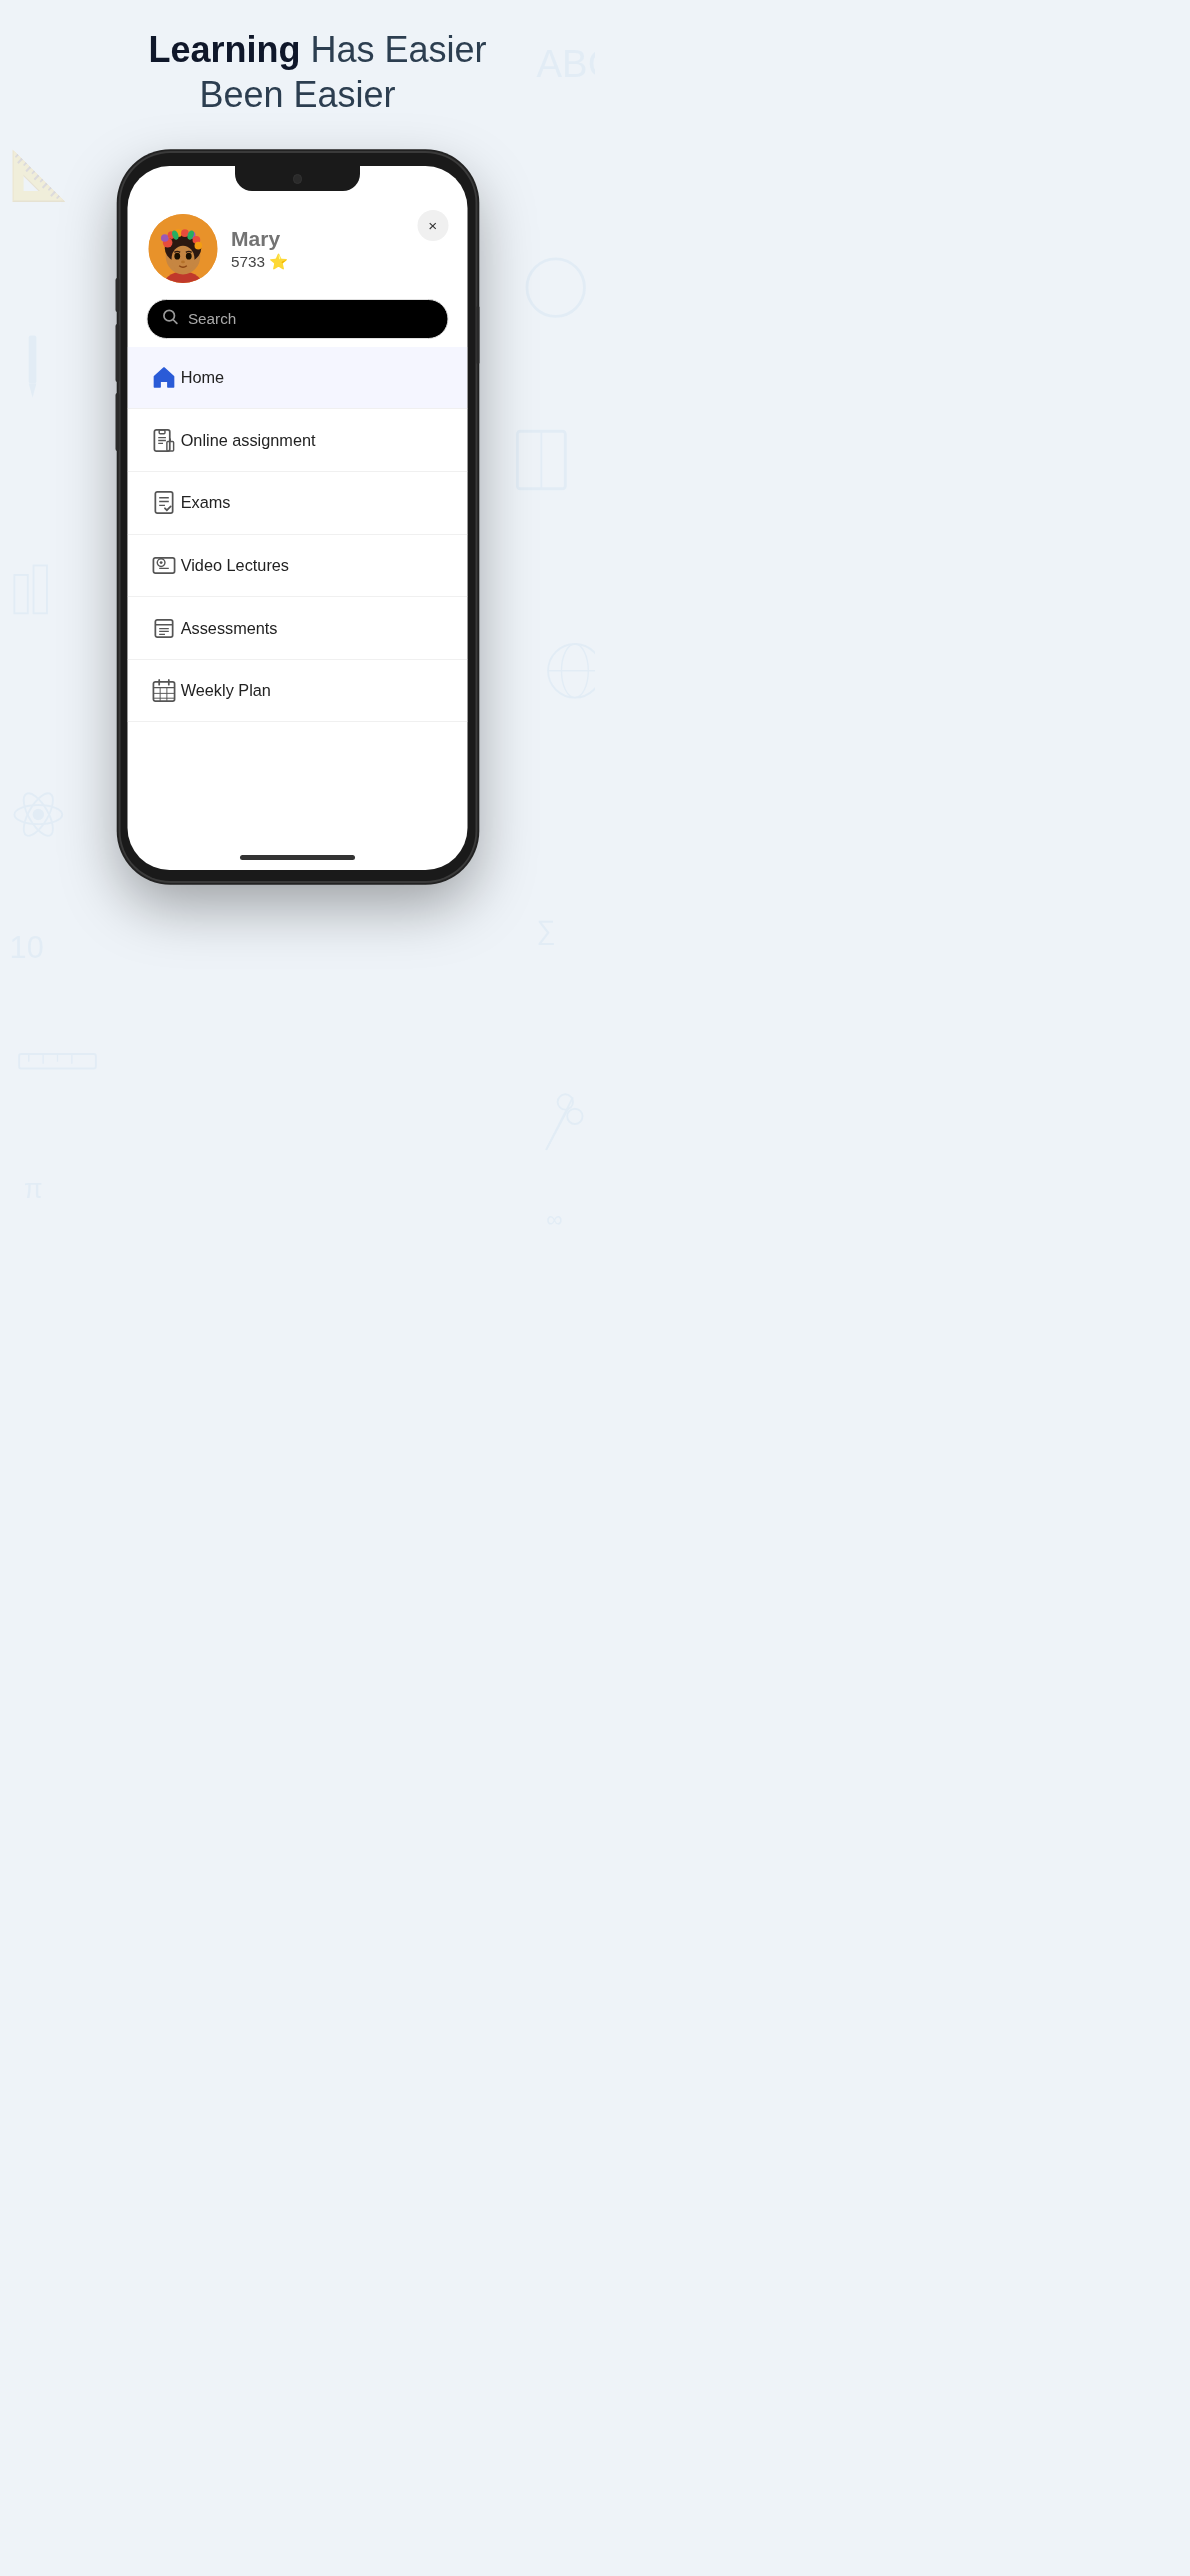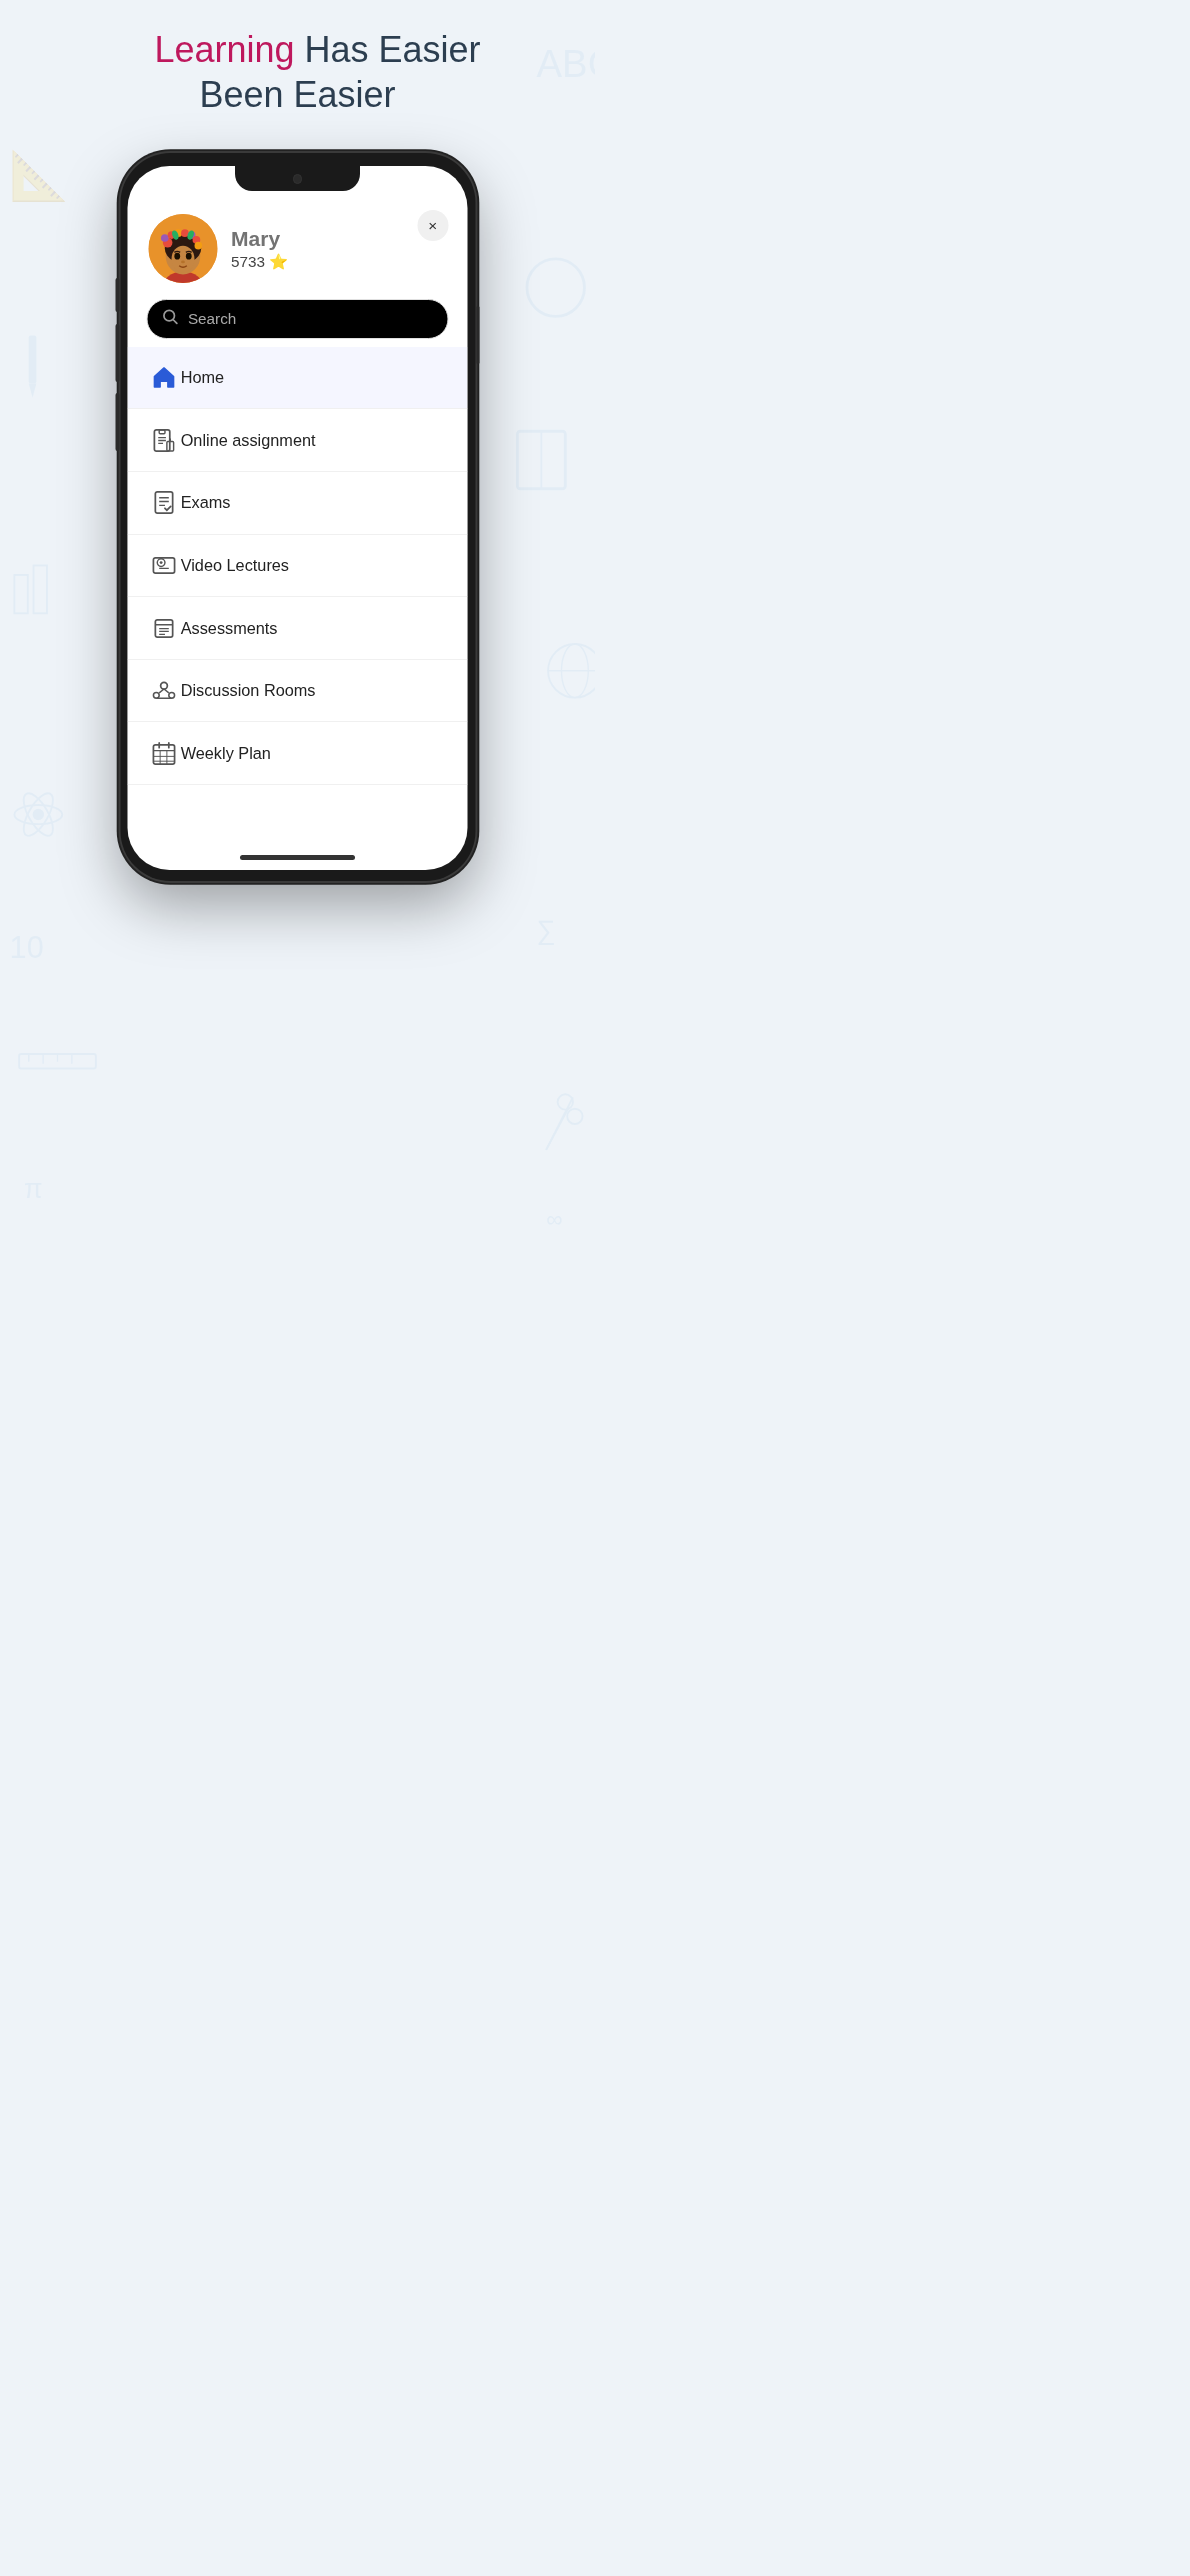--- a/index.html
+++ b/index.html
@@ -34,22 +34,22 @@
       top: 27px;
       left: 0; right: 0;
       text-align: center;
       font-size: 36px;
       font-weight: 300;
       color: #2c3e50;
       line-height: 1.25;
     }
 
     .header-title .blue {
-      color: #be185d;
-      font-weight: 400;
+      color: #0f172a;
+      font-weight: 700;
       margin-left: 40px;
     }
 
     
     .phone-frame {
       position: absolute;
       top: 153px;
       left: 50%;
       transform: translateX(-50%);
       width: 355px;
@@ -457,33 +457,20 @@
             <rect x="4" y="4" width="18" height="18" rx="2" stroke="#555" stroke-width="1.8" fill="none"></rect>
             <line x1="4" y1="9" x2="22" y2="9" stroke="#555" stroke-width="1.5"></line>
             <line x1="8" y1="13" x2="18" y2="13" stroke="#555" stroke-width="1.3"></line>
             <line x1="8" y1="16" x2="18" y2="16" stroke="#555" stroke-width="1.3"></line>
             <line x1="8" y1="19" x2="14" y2="19" stroke="#555" stroke-width="1.3"></line>
           </svg>
         </div>
         <span class="menu-label">Assessments</span>
       </div>
 
-      <div class="menu-item">
-        <div class="menu-icon">
-          <svg width="25" height="25" viewBox="0 0 26 26" fill="none" xmlns="http://www.w3.org/2000/svg">
-            <circle cx="13" cy="8" r="3.5" stroke="#555" stroke-width="1.8" fill="none"></circle>
-            <circle cx="5" cy="18" r="3" stroke="#555" stroke-width="1.6" fill="none"></circle>
-            <circle cx="21" cy="18" r="3" stroke="#555" stroke-width="1.6" fill="none"></circle>
-            <line x1="13" y1="11.5" x2="8" y2="15.5" stroke="#555" stroke-width="1.5"></line>
-            <line x1="13" y1="11.5" x2="18" y2="15.5" stroke="#555" stroke-width="1.5"></line>
-            <line x1="5" y1="21" x2="21" y2="21" stroke="#555" stroke-width="1.5"></line>
-          </svg>
-        </div>
-        <span class="menu-label">Discussion Rooms</span>
-      </div>
 
       <div class="menu-item">
         <div class="menu-icon">
           <svg width="25" height="25" viewBox="0 0 26 26" fill="none" xmlns="http://www.w3.org/2000/svg">
             <rect x="2" y="4" width="22" height="20" rx="2" stroke="#555" stroke-width="1.8" fill="none"></rect>
             <line x1="2" y1="10" x2="24" y2="10" stroke="#555" stroke-width="1.5"></line>
             <line x1="8" y1="2" x2="8" y2="7" stroke="#555" stroke-width="1.8" stroke-linecap="round"></line>
             <line x1="18" y1="2" x2="18" y2="7" stroke="#555" stroke-width="1.8" stroke-linecap="round"></line>
 
             <line x1="9" y1="10" x2="9" y2="24" stroke="#555" stroke-width="1"></line>

